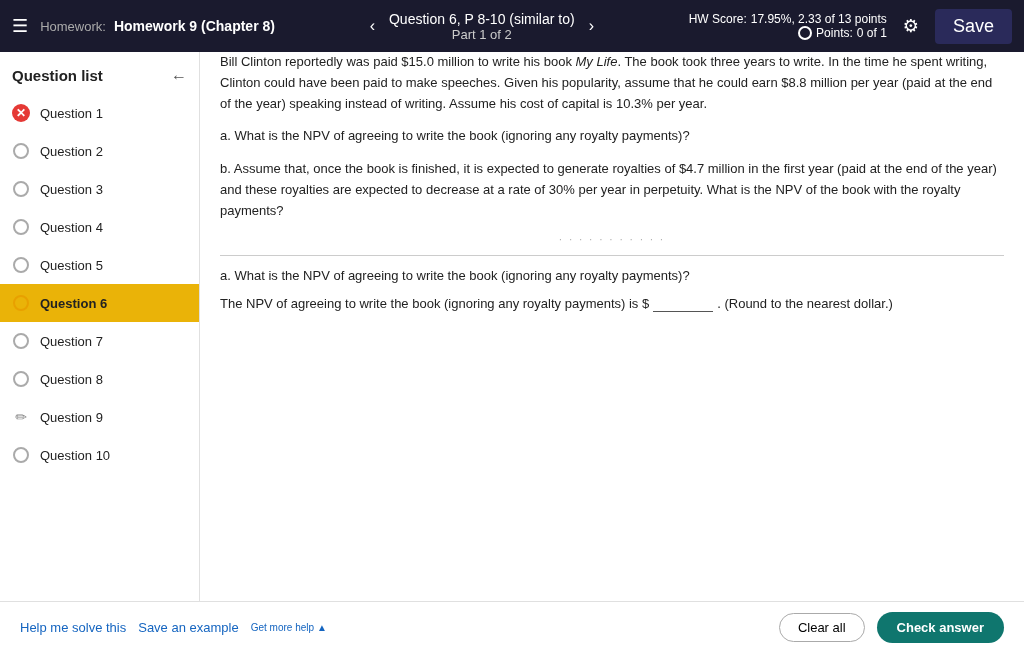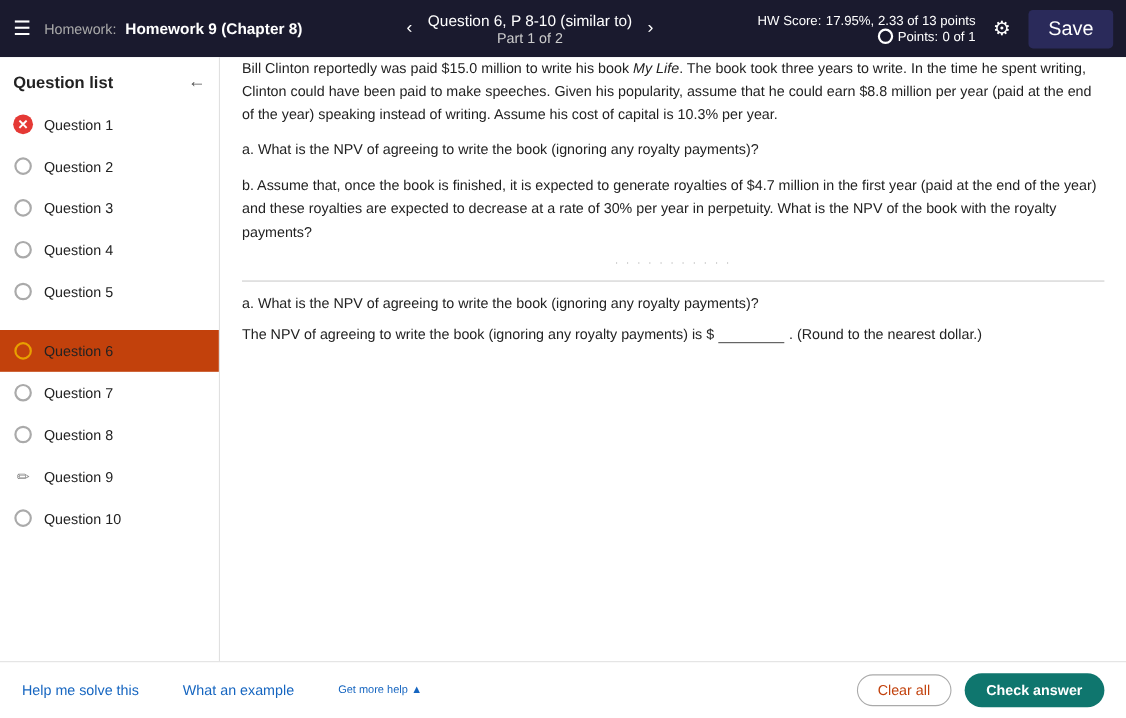--- a/index.html
+++ b/index.html
@@ -139,23 +139,22 @@
     .question-item {
       display: flex;
       align-items: center;
       padding: 10px 12px;
       cursor: pointer;
       gap: 10px;
       font-size: 13px;
       color: #222;
     }
     .question-item.active {
-      background: #c2410c;
-      font-weight: normal;
-      margin-top: 16px;
+      background: #eab308;
+      font-weight: bold;
     }
     .q-icon {
       width: 18px;
       height: 18px;
       flex-shrink: 0;
       display: flex;
       align-items: center;
       justify-content: center;
     }
     .q-icon-circle {
@@ -248,21 +247,21 @@
       display: flex;
       align-items: center;
       height: 52px;
       border-top: 1px solid #e0e0e0;
       padding: 0 20px;
       background: #fff;
     }
     .footer-left {
       display: flex;
       align-items: center;
-      gap: 40px;
+      gap: 12px;
       flex: 1;
     }
     .footer-link {
       color: #1565c0;
       font-size: 13px;
       cursor: pointer;
       text-decoration: none;
     }
     .get-more-help {
       display: flex;
@@ -277,21 +276,21 @@
       align-items: center;
       gap: 12px;
     }
     .clear-all-btn {
       background: #fff;
       border: 1px solid #aaa;
       border-radius: 20px;
       padding: 6px 18px;
       font-size: 13px;
       cursor: pointer;
-      color: #c2410c;
+      color: #000000;
     }
     .check-answer-btn {
       background: #0f766e;
       border: none;
       border-radius: 20px;
       padding: 8px 20px;
       font-size: 13px;
       font-weight: bold;
       cursor: pointer;
       color: #fff;
@@ -434,21 +433,21 @@
       <span>The NPV of agreeing to write the book (ignoring any royalty payments) is $</span>
       <input class="answer-input" type="text" value="" style="">
       <span>. (Round to the nearest dollar.)</span>
     </div>
   </div>
 </div>
 
 <div class="footer">
   <div class="footer-left">
     <a class="footer-link">Help me solve this</a>
-    <a class="footer-link">What an example</a>
+    <a class="footer-link">Save an example</a>
     <div class="get-more-help">
       <span>Get more help</span>
       <span>▲</span>
     </div>
   </div>
   <div class="footer-right">
     <button class="clear-all-btn">Clear all</button>
     <button class="check-answer-btn">Check answer</button>
   </div>
 </div>

